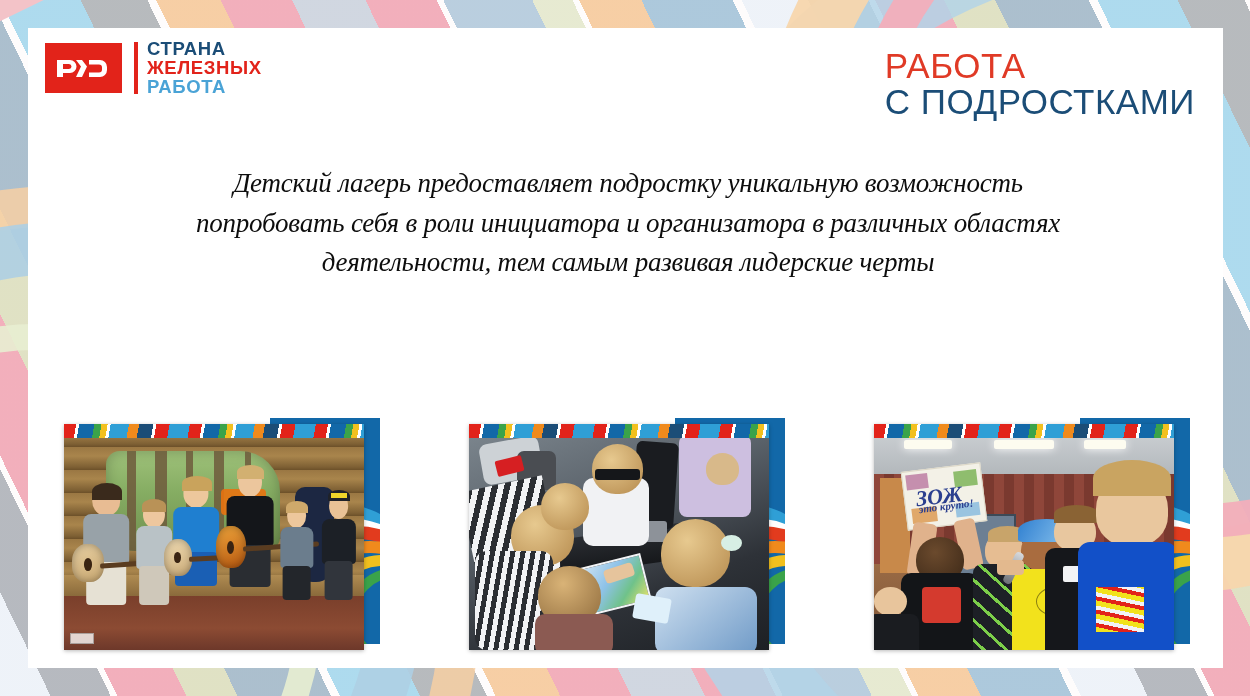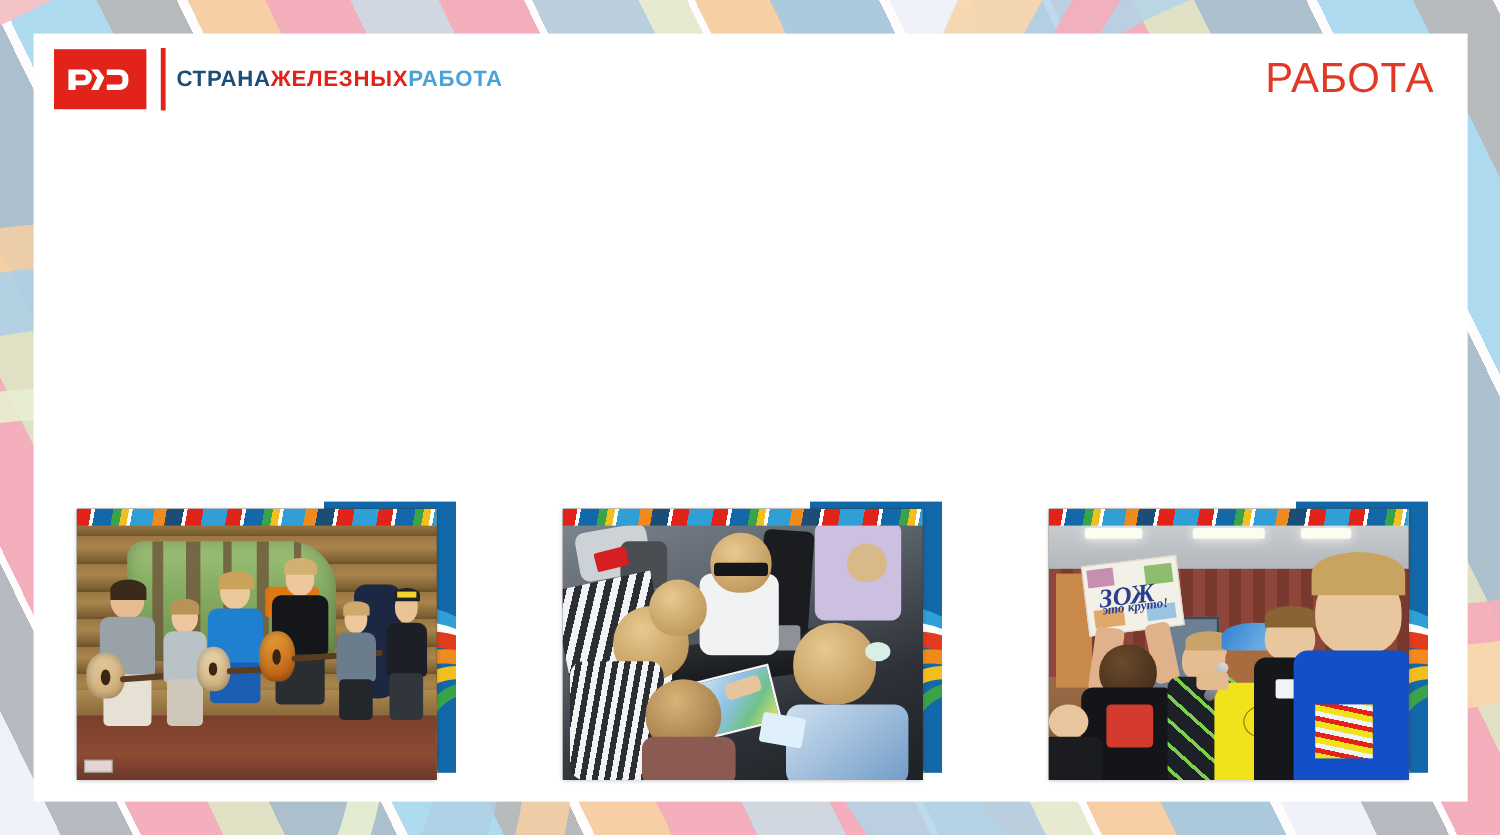--- a/index.html
+++ b/index.html
@@ -110,21 +110,21 @@
   .logo-divider {
     width: 4px;
     height: 52px;
     background: #e2231a;
     margin-left: 12px;
     margin-right: 9px;
     flex: none;
   }
   .logo-words {
     display: flex;
-    flex-direction: row;
+    flex-direction: column;
     justify-content: center;
     line-height: 1.02;
   }
   .logo-words span {
     font-weight: bold;
     font-size: 18.5px;
     letter-spacing: .6px;
     white-space: nowrap;
   }
   .lw-1 { color: #1b4d77; }
@@ -328,22 +328,24 @@
       <div class="logo-divider"></div>
       <div class="logo-words">
         <span class="lw-1">СТРАНА</span>
         <span class="lw-2">ЖЕЛЕЗНЫХ</span>
         <span class="lw-3">РАБОТА</span>
       </div>
     </div>
 
     <div class="title">
       <span class="title-line1">РАБОТА</span>
+      <span class="title-line2">С ПОДРОСТКАМИ</span>
     </div>
 
+    <div class="body-text">Детский лагерь предоставляет подростку уникальную возможность попробовать себя в роли инициатора и организатора в различных областях деятельности, тем самым развивая лидерские черты</div>
 
     <div class="photos">
 
       <div class="photo-slot" style="left:36px; top:396px; width:300px; height:226px;">
         <div class="photo-backdrop">
           <div class="bd-arc bd-a6"></div>
           <div class="bd-arc bd-a5"></div>
           <div class="bd-arc bd-a1"></div>
           <div class="bd-arc bd-a2"></div>
           <div class="bd-arc bd-a3"></div>

